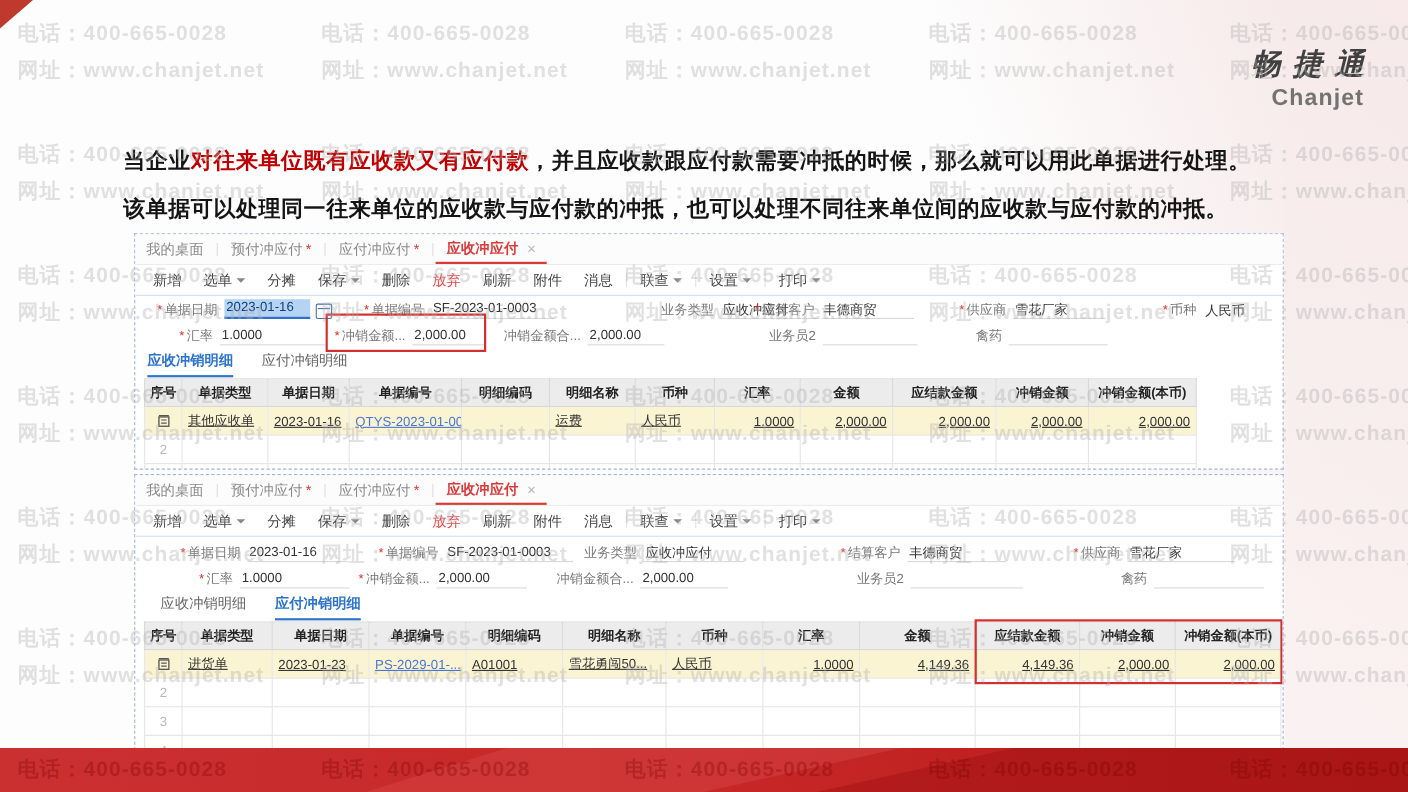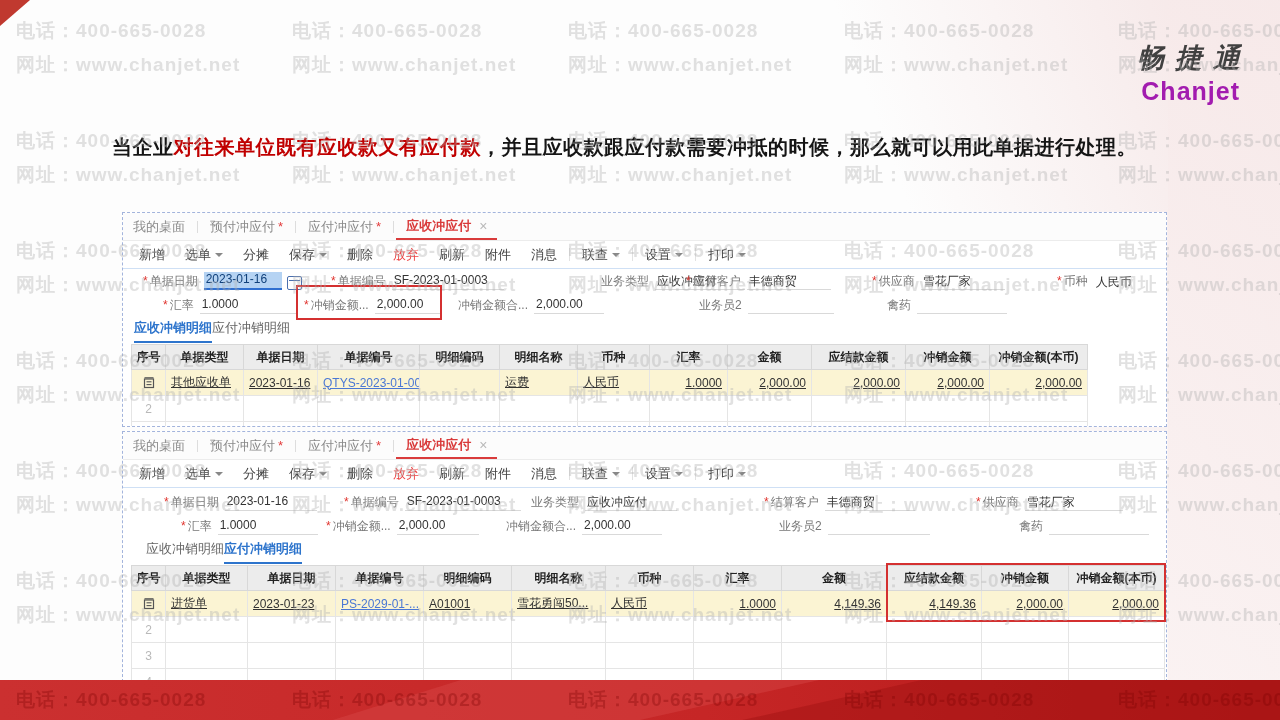--- a/index.html
+++ b/index.html
@@ -23,21 +23,21 @@
   
   .page-title{position:absolute;left:112px;top:50px;font-size:31px;font-weight:bold;
     color:#c00000;letter-spacing:1px;z-index:10;}
   .body-text{position:absolute;left:112px;top:126px;width:1070px;font-size:20px;
     line-height:43px;color:#151515;font-weight:700;z-index:10;letter-spacing:0.5px;}
   .body-text .em{color:#c00000;font-weight:800;}
 
   
   .logo{position:absolute;top:40px;right:40px;text-align:right;z-index:10;}
   .logo-cn{color:#404040;font-size:27px;font-weight:bold;letter-spacing:11px;margin-right:-11px;font-style:italic;}
-  .logo-en{color:#a21caf;font-size:25px;font-weight:bold;letter-spacing:1px;margin-top:1px;}
+  .logo-en{color:#737373;font-size:21px;font-weight:bold;letter-spacing:1px;margin-top:1px;}
 
   
   .panel{position:absolute;left:122px;width:1043px;background:#fff;
     border:1px dashed #a3b4dc;overflow:hidden;z-index:5;}
   .tabbar{position:relative;height:27px;display:flex;align-items:center;
     border-bottom:1px solid #ececec;font-size:13px;color:#8a8a8a;background:#fcfcfc;}
   .tab{display:inline-flex;align-items:center;height:25px;padding:0 10px;cursor:default;white-space:nowrap;}
   .tab .dirty{color:#e23b3b;margin-left:3px;}
   .tab.active{color:#d93b3b;font-weight:bold;border-bottom:2px solid #d93b3b;}
   .tab.active .tclose{color:#b9b9b9;font-weight:normal;margin-left:8px;font-size:14px;}
@@ -55,21 +55,21 @@
   .flabel{color:#777;}
   .req{color:#e0342e;margin-right:2px;font-style:normal;}
   .fval{display:inline-block;color:#333;border-bottom:1px solid #d9d9d9;
     margin-left:6px;padding:0 2px 1px 2px;height:15px;}
   .fval.sel{background:#b5d3f3;color:#10407a;border-bottom:2px solid #2f6fd0;}
   .cal-icon{position:relative;width:13px;height:12px;border:1px solid #4a6fae;border-radius:2px;
     margin-left:5px;display:inline-block;}
   .cal-icon::before{content:"";position:absolute;left:1px;right:1px;top:3px;border-top:1px solid #4a6fae;}
 
   
-  .subtabs{position:absolute;display:flex;font-size:13px;color:#666;}
+  .subtabs{position:absolute;display:flex;gap:26px;font-size:13px;color:#666;}
   .subtab{padding-bottom:4px;}
   .subtab.active{color:#2d74cc;font-weight:bold;border-bottom:2px solid #2d74cc;}
 
   
   table.grid{position:absolute;border-collapse:collapse;table-layout:fixed;font-size:12px;color:#333;}
   .grid th{background:#ececec;font-weight:bold;color:#222;height:24px;
     border:1px solid #d8d8d8;padding:0 4px;white-space:nowrap;overflow:hidden;}
   .grid td{height:25px;border:1px solid #e5e5e5;padding:0 5px;white-space:nowrap;overflow:hidden;}
   tr.yellow td{background:#fbf4d3;text-decoration:underline;}
   td.num,th.num{text-align:right;}
@@ -90,21 +90,21 @@
 </style>
 </head>
 <body>
 
 <div class="stage">
   <div class="wash1"></div>
   <div class="wash2"></div>
   <div class="corner-tl"></div>
 
 
-  <div class="body-text"><span>当企业</span><span class="em">对往来单位既有应收款又有应付款</span><span>，并且应收款跟应付款需要冲抵的时候，那么就可以用此单据进行处理。</span><br></div>
+  <div class="body-text"><span>当企业</span><span class="em">对往来单位既有应收款又有应付款</span><span>，并且应收款跟应付款需要冲抵的时候，那么就可以用此单据进行处理。</span><br><span>该单据可以处理同一往来单位的应收款与应付款的冲抵，也可以处理不同往来单位间的应收款与应付款的冲抵。</span></div>
 
   <div class="logo">
     <div class="logo-cn">畅捷通</div>
     <div class="logo-en">Chanjet</div>
   </div>
 
   <div class="panel" style="top:212px;height:213px;">
     <div class="tabbar">
       <span class="tab">
           <span>我的桌面</span>

